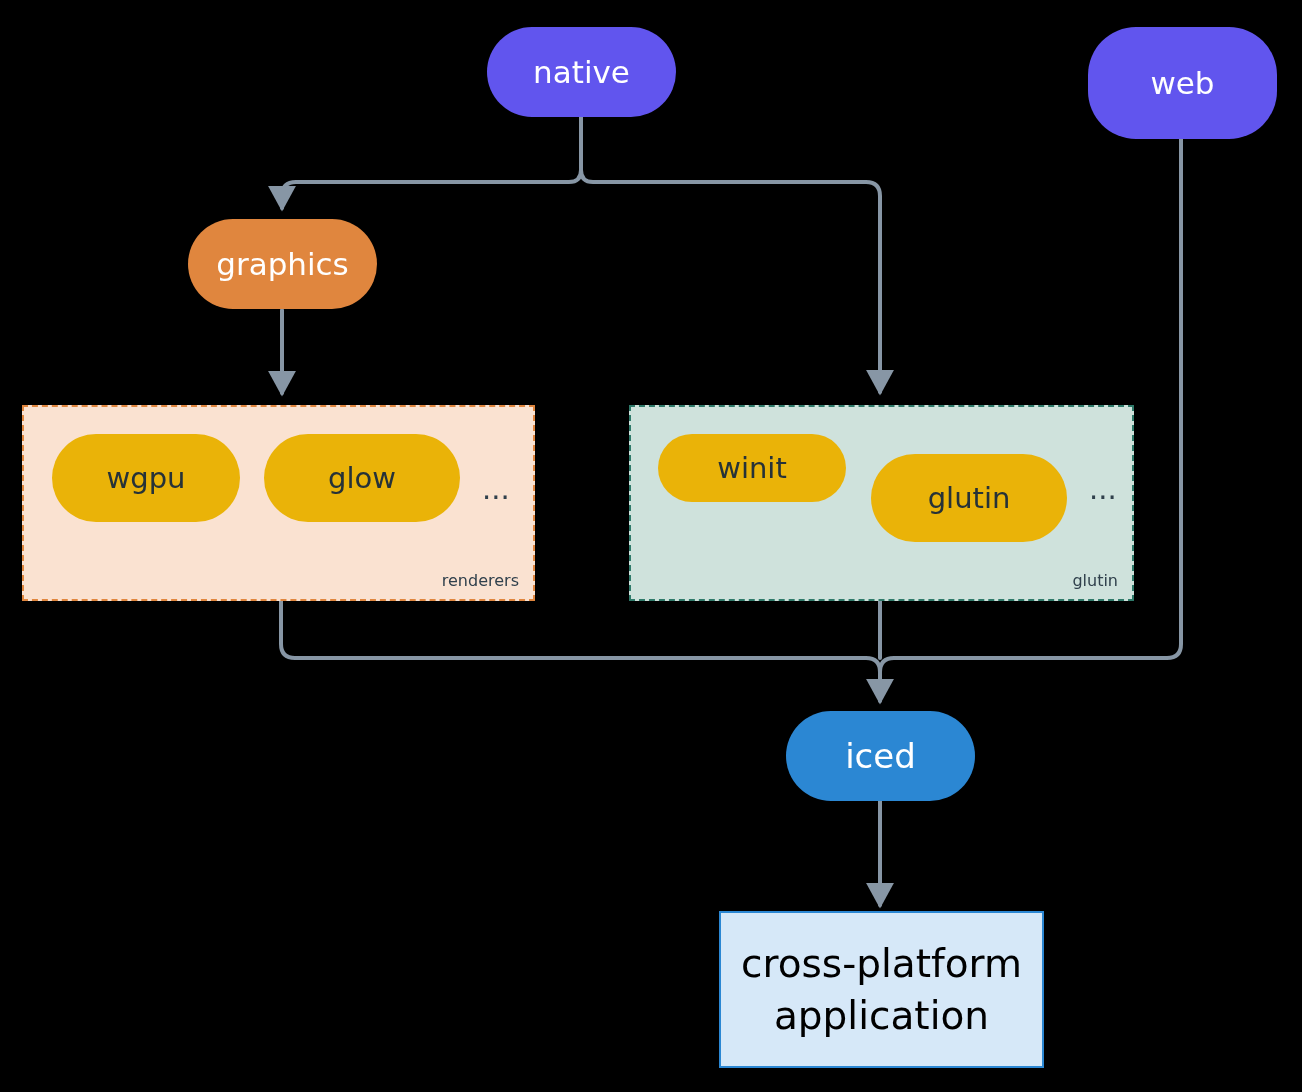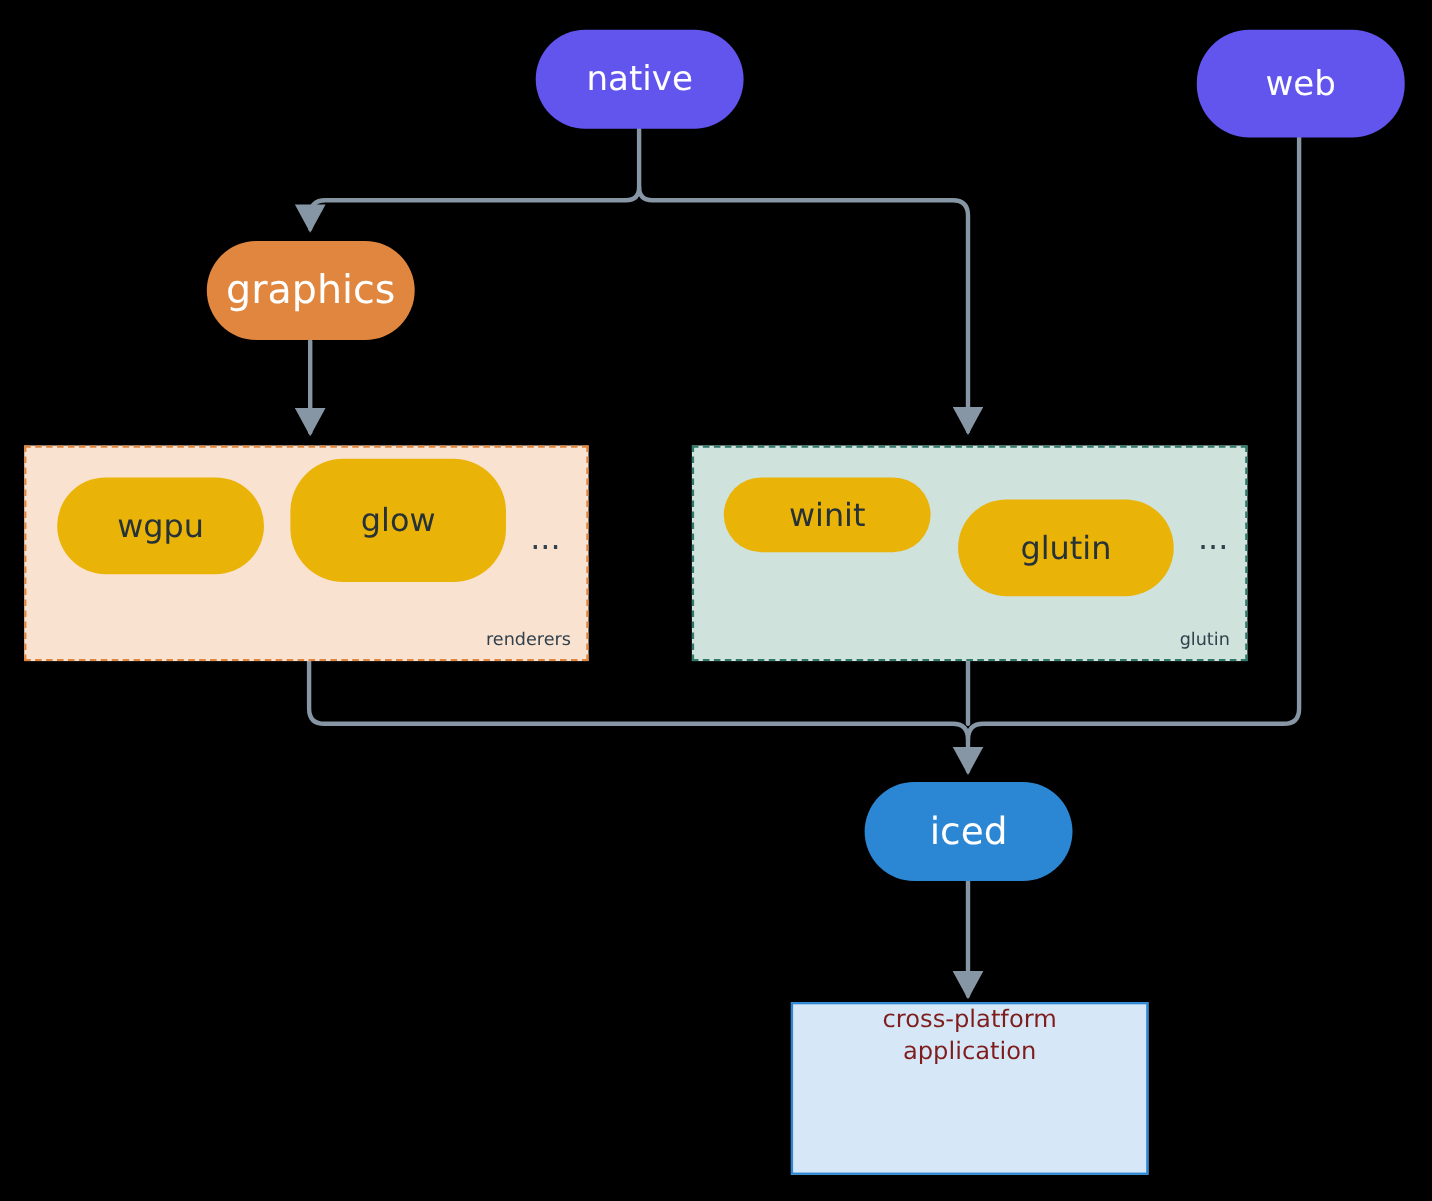--- a/index.html
+++ b/index.html
@@ -38,21 +38,21 @@
   .pill-native, .pill-web {
     background: #6155EE;
     color: #FFFFFF;
     border-radius: 48px;
     font-size: 31px;
   }
   .pill-graphics {
     background: #E0863E;
     color: #FFFFFF;
     border-radius: 48px;
-    font-size: 36px;
+    font-size: 31px;
   }
   .pill-iced {
     background: #2B87D3;
     color: #FFFFFF;
     border-radius: 48px;
     font-size: 34px;
   }
   
   .group {
     position: absolute;
@@ -94,24 +94,24 @@
     line-height: 1;
     white-space: nowrap;
   }
   
   .rect-app {
     position: absolute;
     box-sizing: border-box;
     background: #D6E8F8;
     border: 2px solid #2B87D3;
     display: flex;
-    align-items: flex-start;
+    align-items: center;
     justify-content: center;
-    color: #7f1d1d;
-    font-size: 22px;
+    color: #000000;
+    font-size: 39px;
     text-align: center;
     line-height: 1.32;
   }
   .rect-app span { display: block; }
 </style>
 </head>
 <body>
 
 <div id="stage">
 
@@ -134,33 +134,33 @@
 
     <path d="M 1181 117 L 1181 644 Q 1181 658 1167 658 L 894 658 Q 880 658 880 672" fill="none" stroke="#8796A5" stroke-width="4" stroke-linecap="round"></path>
 
     <path d="M 880 800 L 880 905" fill="none" stroke="#8796A5" stroke-width="4" stroke-linecap="round" marker-end="url(#arrowhead)"></path>
   </svg>
 
   <div class="node pill-native" style="left:487px; top:27px; width:189px; height:90px;">
     <span>native</span>
   </div>
 
-  <div class="node pill-web" style="left:1088px; top:27px; width:189px; height:98px;">
+  <div class="node pill-web" style="left:1088px; top:27px; width:189px; height:112px;">
     <span>web</span>
   </div>
 
   <div class="node pill-graphics" style="left:188px; top:219px; width:189px; height:90px;">
     <span>graphics</span>
   </div>
 
   <div class="group group-renderers" style="left:22px; top:405px; width:513px; height:196px;">
     <div class="chip" style="left:28px; top:27px; width:188px; height:88px;">
       <span>wgpu</span>
     </div>
-    <div class="chip" style="left:240px; top:10px; width:196px; height:112px;">
+    <div class="chip" style="left:240px; top:27px; width:196px; height:88px;">
       <span>glow</span>
     </div>
     <div class="ellipsis" style="left:458px; top:68px;">...</div>
     <div class="group-label">renderers</div>
   </div>
 
   <div class="group group-shells" style="left:629px; top:405px; width:505px; height:196px;">
     <div class="chip" style="left:27px; top:27px; width:188px; height:68px;">
       <span>winit</span>
     </div>

